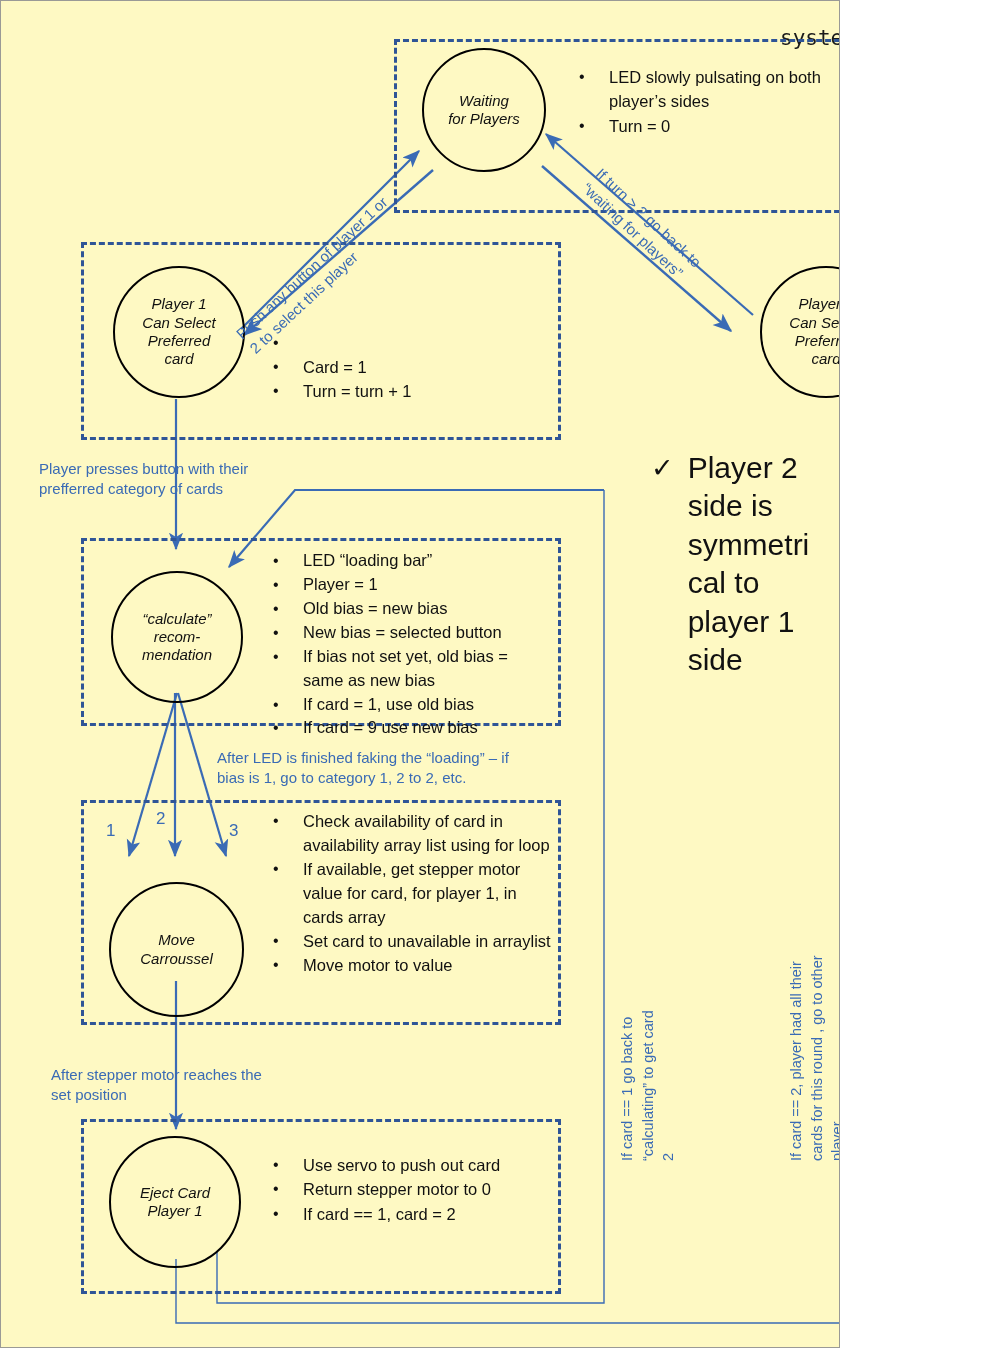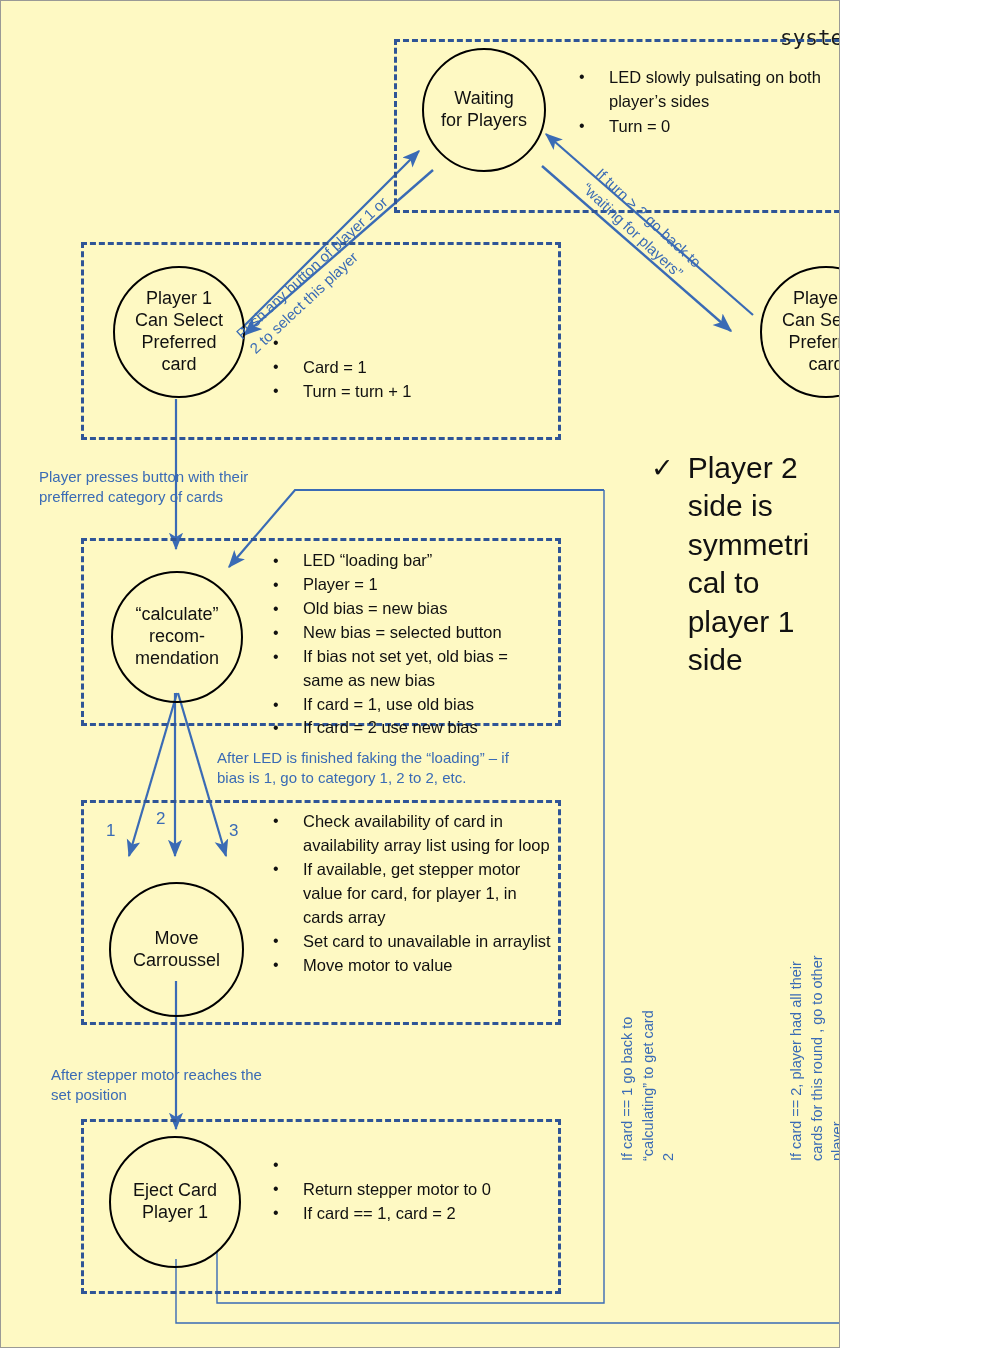--- a/index.html
+++ b/index.html
@@ -45,24 +45,25 @@
     border: 2.2px solid #000000;
     border-radius: 50%;
     box-sizing: border-box;
     display: flex;
     align-items: center;
     justify-content: center;
     background: transparent;
   }
   .state-circle .label {
     text-align: center;
-    font-size: 18px;
+    font-size: 15px;
     line-height: 1.22;
     color: #111111;
     white-space: pre-line;
+    font-style: italic;
   }
   
   .bullets {
     position: absolute;
     font-size: 16.5px;
     line-height: 1.47;
     color: #111111;
   }
   .bullets .row {
     display: flex;
@@ -253,21 +254,21 @@
     <div class="row">
       <span class="dot">•</span>
       <span class="txt">If bias not set yet, old bias = same as new bias</span>
     </div>
     <div class="row">
       <span class="dot">•</span>
       <span class="txt">If card = 1, use old bias</span>
     </div>
     <div class="row">
       <span class="dot">•</span>
-      <span class="txt">If card = 2 use new bias</span>
+      <span class="txt">If card = 9 use new bias</span>
     </div>
   </div>
 
   <div class="bullets" style="left:272px; top:808px; width:278px; line-height:1.46;">
     <div class="row">
       <span class="dot">•</span>
       <span class="txt">Check availability of card in availability array list using for loop</span>
     </div>
     <div class="row">
       <span class="dot">•</span>
@@ -279,38 +280,39 @@
     </div>
     <div class="row">
       <span class="dot">•</span>
       <span class="txt">Move motor to value</span>
     </div>
   </div>
 
   <div class="bullets" style="left:272px; top:1152px; width:278px;">
     <div class="row">
       <span class="dot">•</span>
+      <span class="txt">Use servo to push out card</span>
     </div>
     <div class="row">
       <span class="dot">•</span>
       <span class="txt">Return stepper motor to 0</span>
     </div>
     <div class="row">
       <span class="dot">•</span>
       <span class="txt">If card == 1, card = 2</span>
     </div>
   </div>
 
   <div class="note-rot" style="left:231px; top:328px; transform: rotate(-43deg);">Push any button of player 1 or
 2 to select this player</div>
 
   <div class="note-rot" style="left:604px; top:163px; transform: rotate(43deg);">If turn &gt; 2 go back to
 “waiting for players”</div>
 
-  <div class="note" style="left:38px; top:458px; width:290px;margin-top:8px;">Player presses button with their
+  <div class="note" style="left:38px; top:458px; width:290px;">Player presses button with their
 prefferred category of cards</div>
 
   <div class="note" style="left:216px; top:747px; width:340px;">After LED is finished faking the “loading” – if
 bias is 1, go to category 1, 2 to 2, etc.</div>
 
   <div class="note" style="left:50px; top:1038px; width:290px;margin-top:26px;">After stepper motor reaches the
 set position</div>
 
   <div class="vert-note" style="left:616px; top:1000px; height:160px;">If card == 1 go back to
 “calculating” to get card 2</div>

